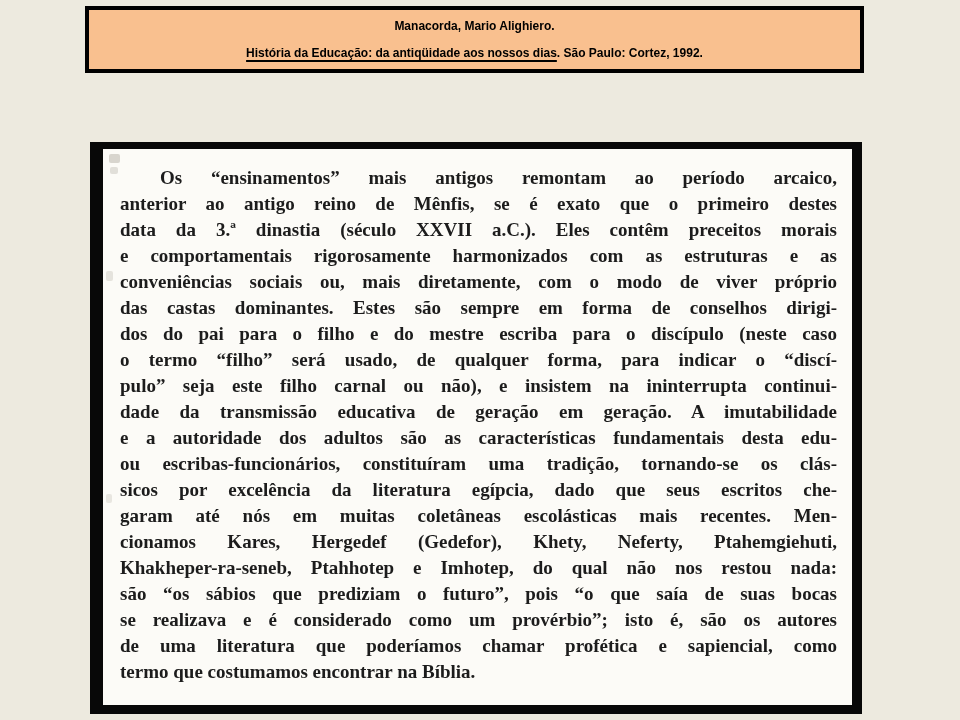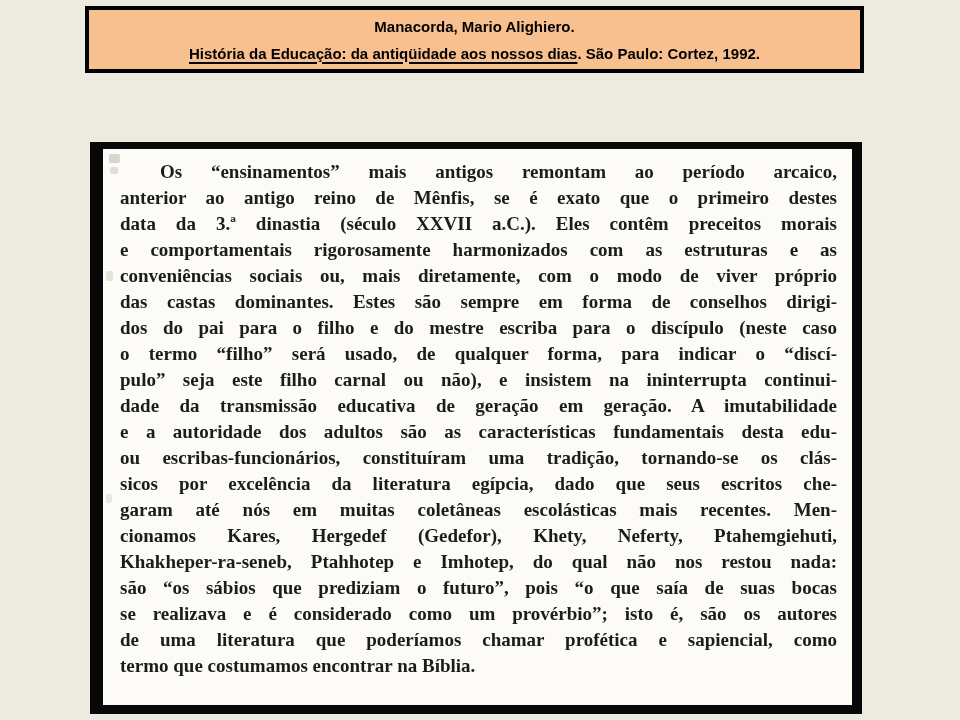--- a/index.html
+++ b/index.html
@@ -17,21 +17,21 @@
     left: 85px; top: 6px;
     width: 779px; height: 67px;
     background: #F9C08F;
     border: 4px solid #000;
     display: flex;
     flex-direction: column;
     justify-content: center;
     align-items: center;
     text-align: center;
     font-weight: bold;
-    font-size: 15px;
+    font-size: 12px;
     line-height: 27px;
     color: #000;
   }
   .citation-box .underlined {
     text-decoration: underline;
     text-underline-offset: 3px;
     text-decoration-thickness: 2px;
   }
 
   
@@ -54,21 +54,21 @@
     width: 772px; height: 572px;
     background: #FCFBF7;
     border: 7px solid #080808;
     border-left-width: 13px;
     border-right-width: 10px;
     border-bottom-width: 9px;
   }
   .paper {
     position: relative;
     width: 100%; height: 100%;
-    padding: 10px 15px 0 17px;
+    padding: 16px 15px 0 17px;
     overflow: hidden;
   }
   .scan-text {
     font-family: "Liberation Serif", serif;
     font-weight: 600;
     font-size: 19px;
     line-height: 26px;
     color: #1c1c1c;
   }
   .scan-text .line {

